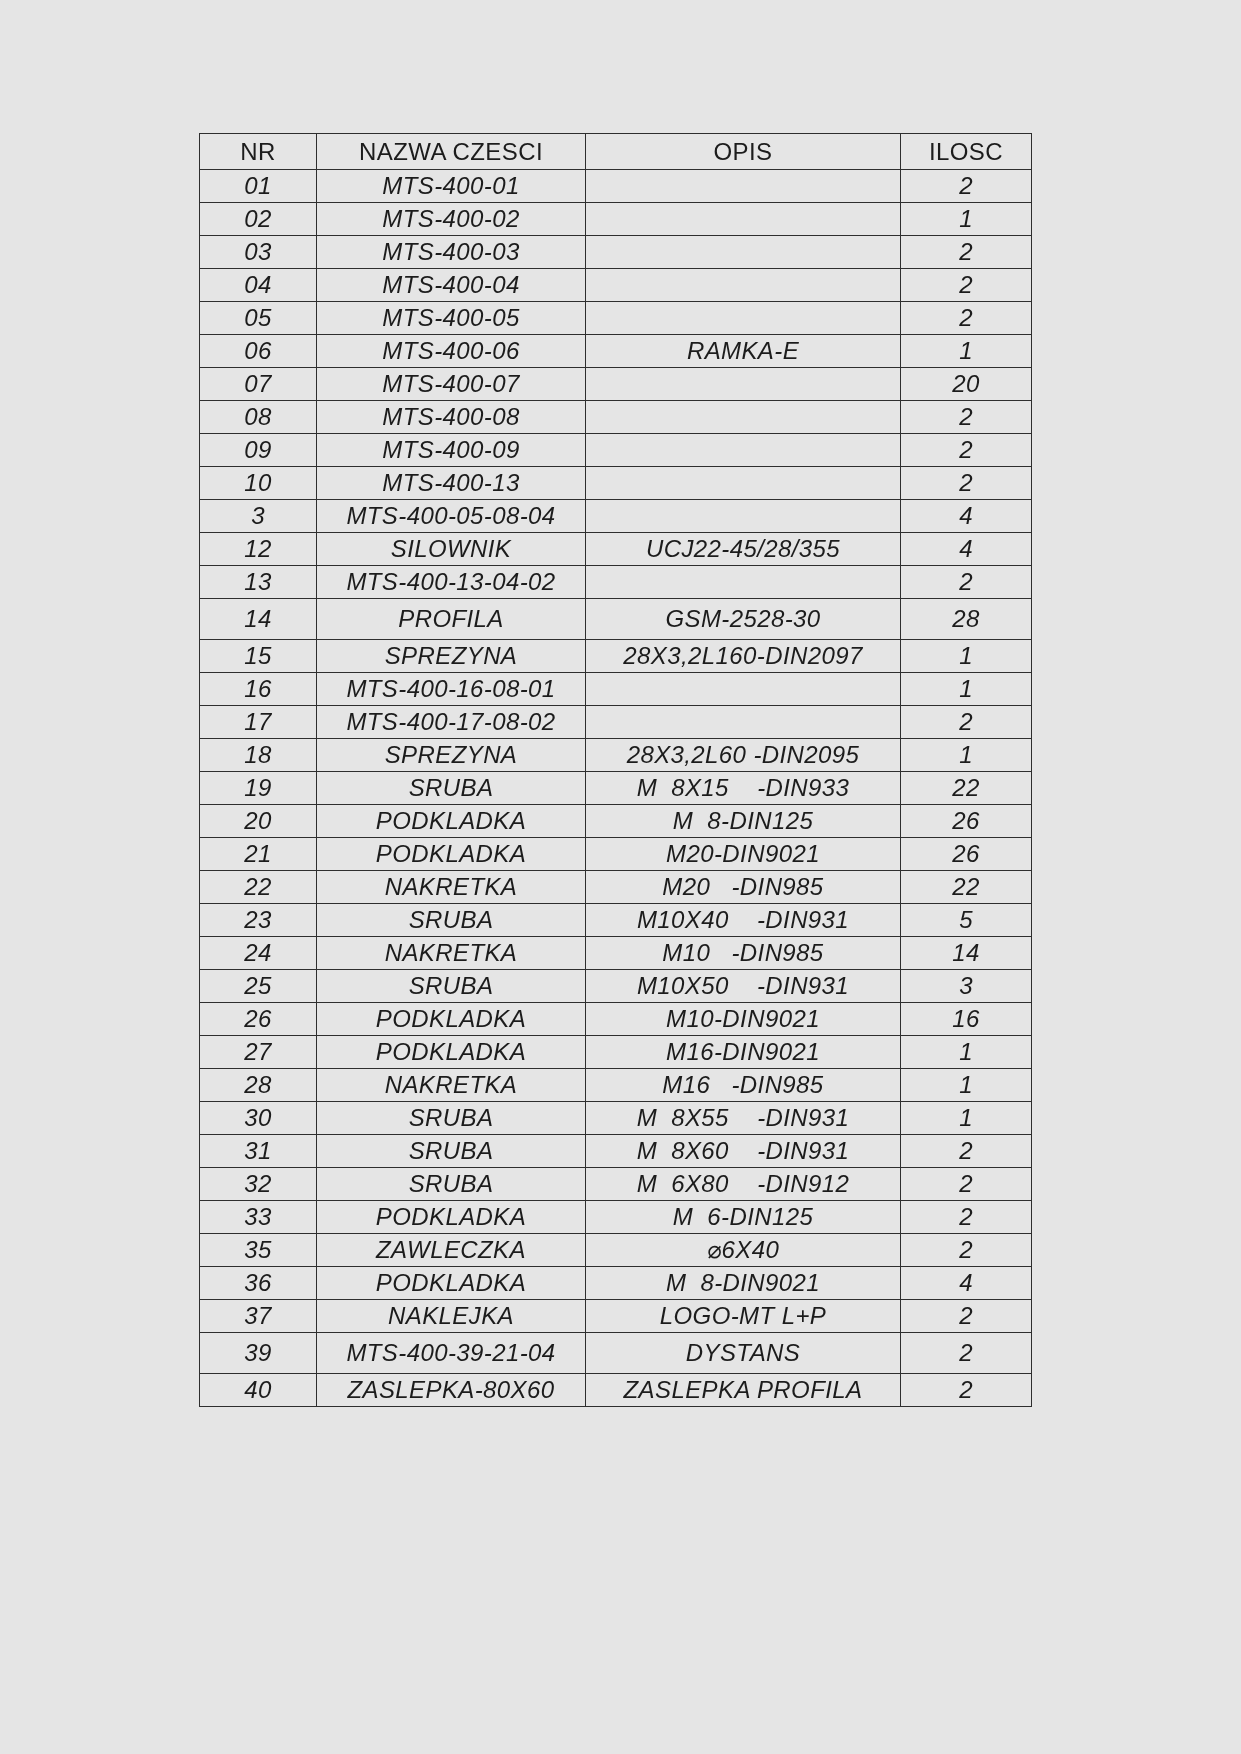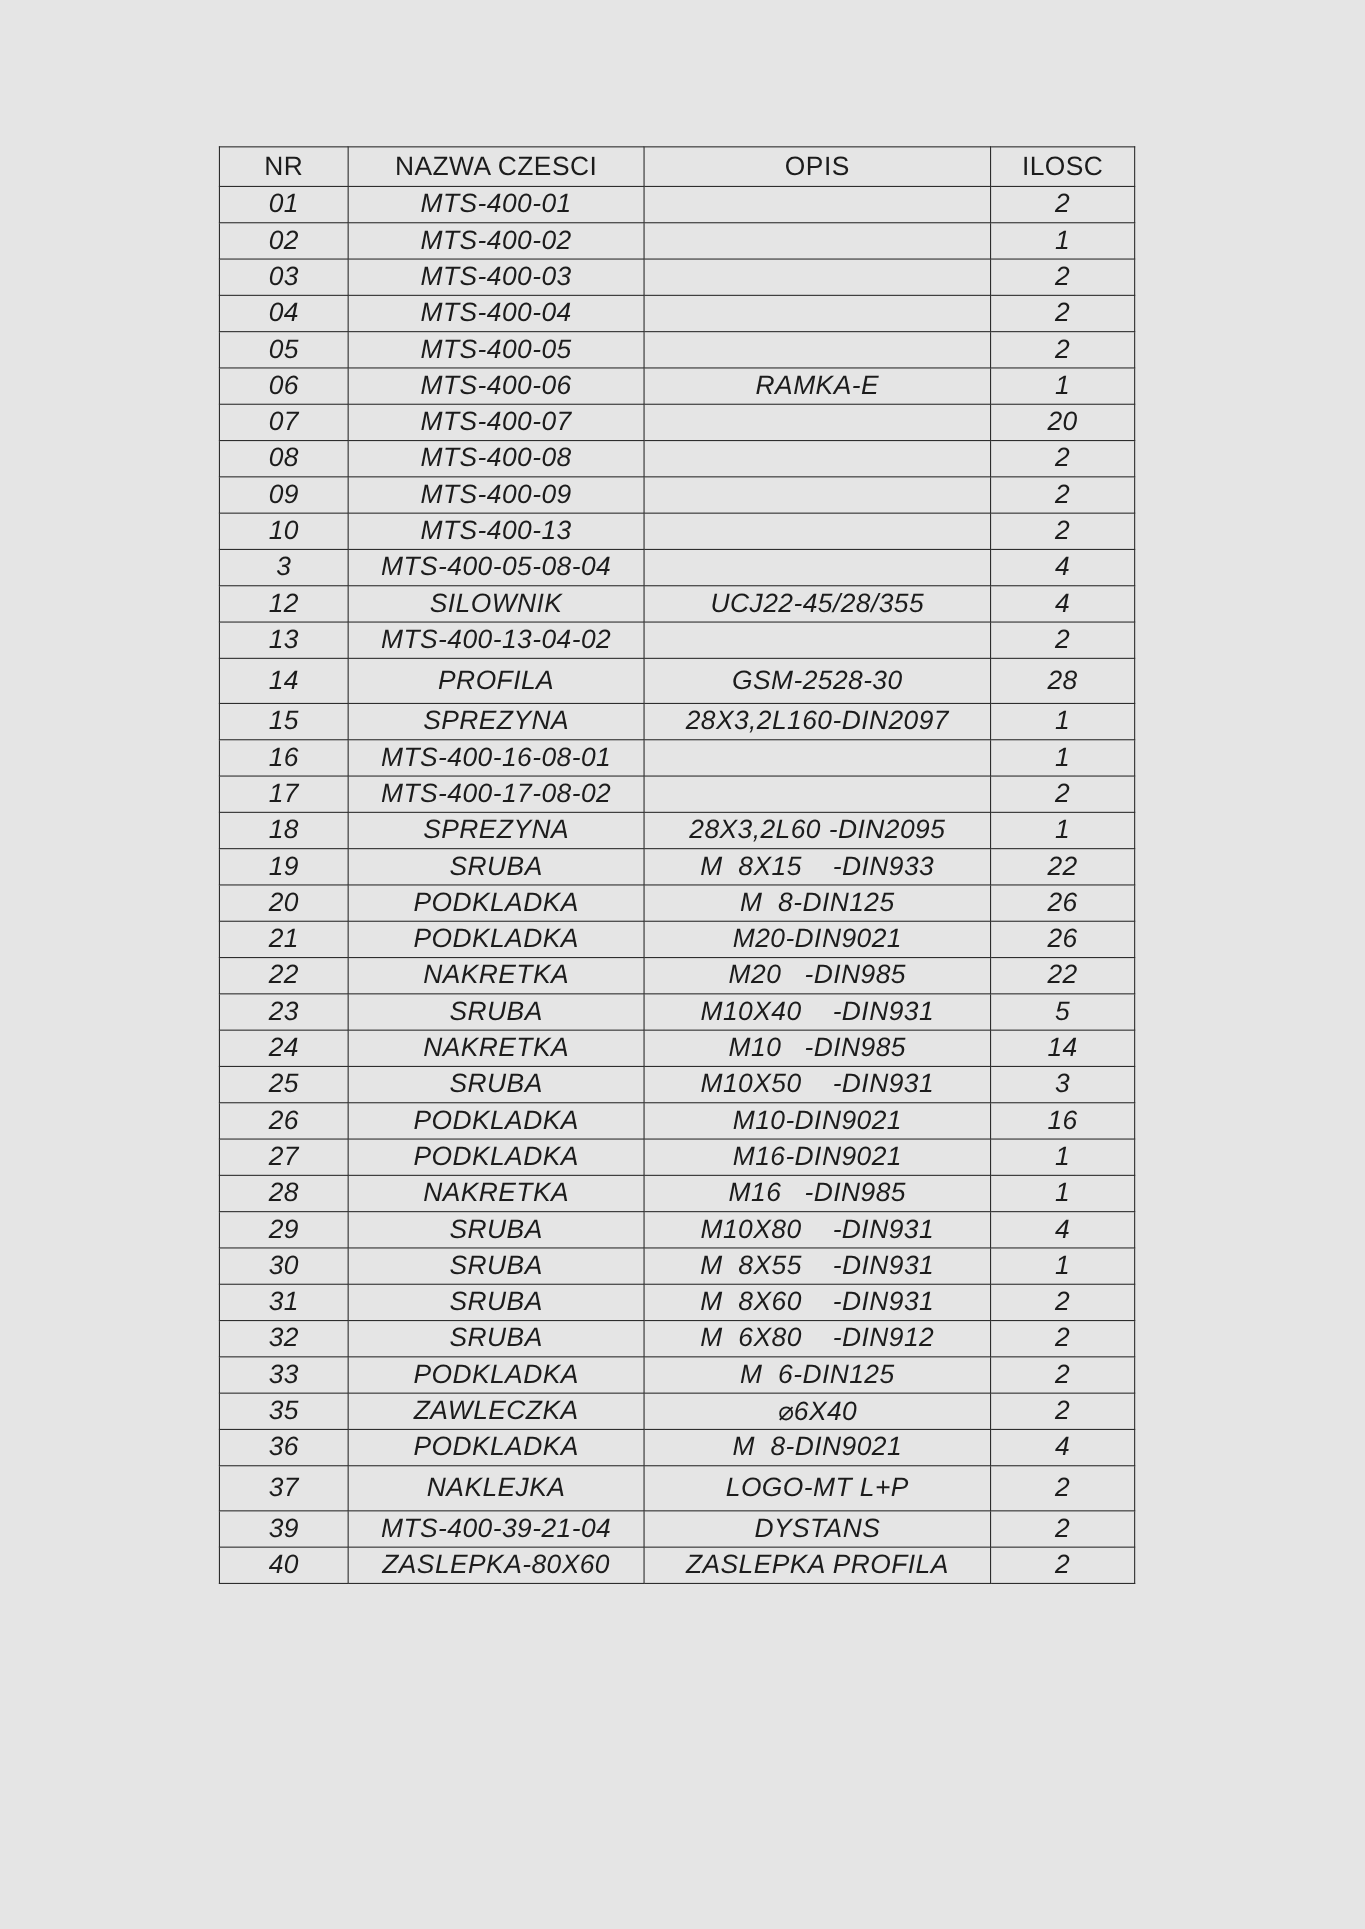--- a/index.html
+++ b/index.html
@@ -227,26 +227,20 @@
       <td>M16-DIN9021</td>
       <td>1</td>
     </tr>
         <tr>
       <td>28</td>
       <td>NAKRETKA</td>
       <td>M16   -DIN985</td>
       <td>1</td>
     </tr>
         <tr>
-      <td>29</td>
-      <td>SRUBA</td>
-      <td>M10X80    -DIN931</td>
-      <td>4</td>
-    </tr>
-        <tr>
       <td>30</td>
       <td>SRUBA</td>
       <td>M  8X55    -DIN931</td>
       <td>1</td>
     </tr>
         <tr>
       <td>31</td>
       <td>SRUBA</td>
       <td>M  8X60    -DIN931</td>
       <td>2</td>

